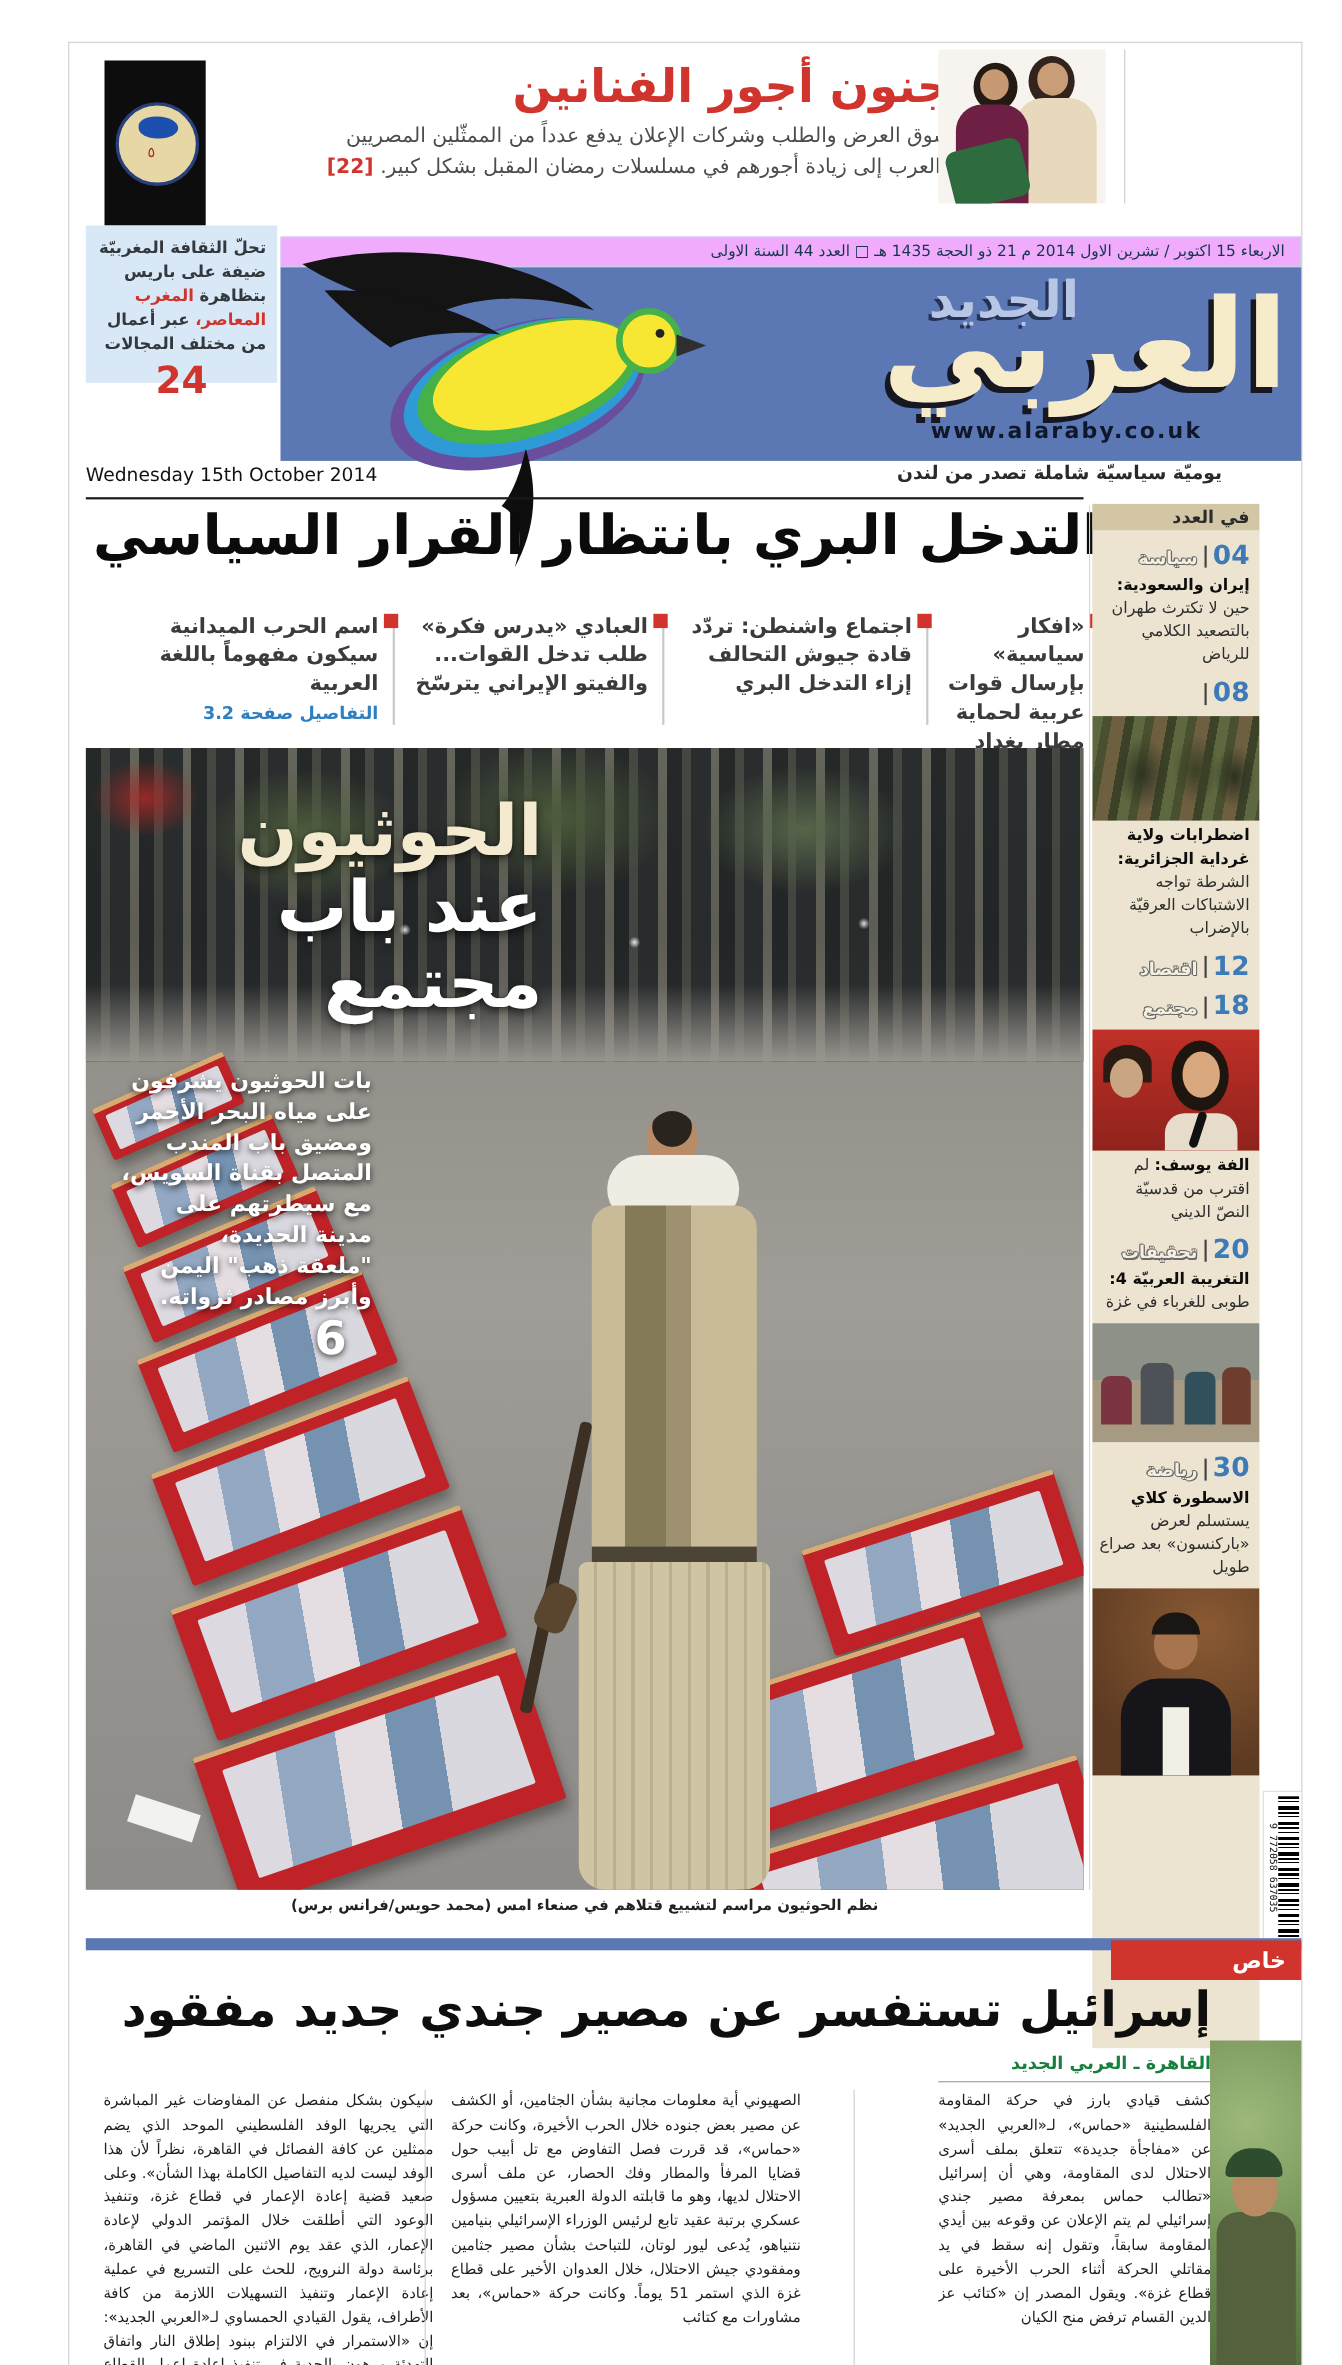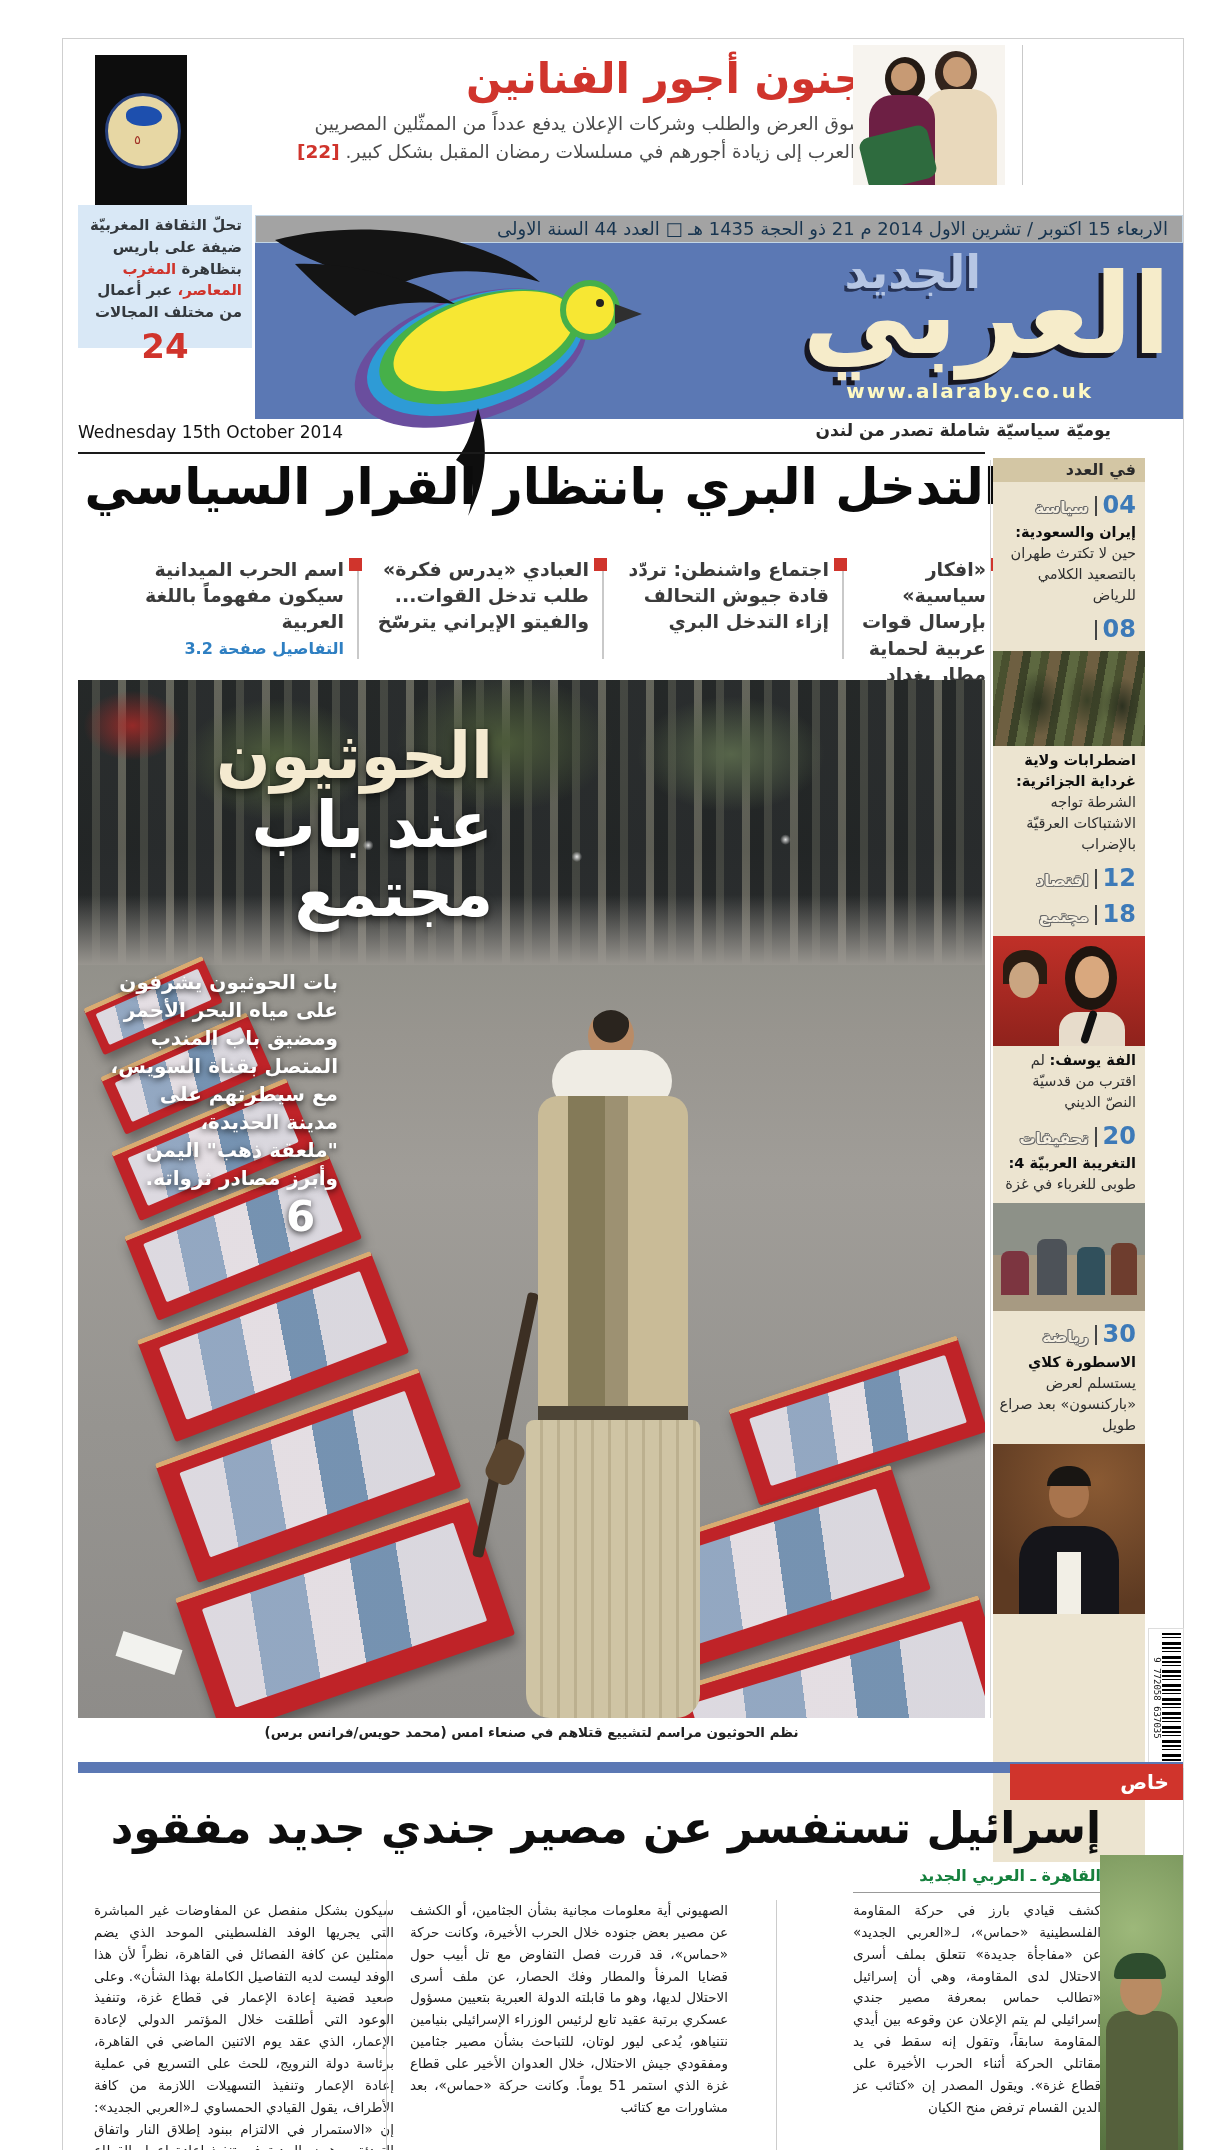--- a/index.html
+++ b/index.html
@@ -30,28 +30,28 @@
   .cult-circle{position:absolute;left:10px;top:38px;width:70px;height:70px;border-radius:50%;
                background:#e7d7a4;border:3px solid #27407c;}
   .cult-blob{position:absolute;left:18px;top:10px;width:36px;height:20px;border-radius:45% 55% 50% 50%;background:#1d4fae;}
   .cult-mark{position:absolute;left:26px;top:36px;font-size:13px;color:#a23327;}
   .cult-box{left:78px;top:205px;width:174px;height:143px;background:#d9e8f6;padding:10px 10px 0 10px;box-sizing:border-box;}
   .cult-text{text-align:right;font-size:15px;font-weight:bold;color:#33383d;line-height:1.45;}
   .cult-hl{color:#d0342c;}
   .cult-num{text-align:center;font-size:34px;font-weight:bold;color:#d0342c;margin-top:2px;}
 
   
-  .date-strip{left:255px;top:215px;width:928px;height:28px;background:#a3a3a3;border:1px solid #c3d6e6;
-              box-sizing:border-box;text-align:right;font-size:18px;color:#17344f;line-height:26px;padding-left:10px;padding-right:14px;}
+  .date-strip{left:255px;top:215px;width:928px;height:28px;background:#f0abfc;border:1px solid #c3d6e6;
+              box-sizing:border-box;text-align:right;font-size:14px;color:#17344f;line-height:26px;padding-left:10px;padding-right:14px;}
   .masthead{left:255px;top:243px;width:928px;height:176px;background:#5b78b4;}
   .mh-title{position:absolute;right:12px;top:4px;font-size:112px;line-height:1.2;font-weight:bold;color:#f6ecca;
             text-shadow:-5px 5px 0 #171721;white-space:nowrap;}
   .mh-badge{position:absolute;right:202px;top:2px;font-size:46px;font-weight:bold;color:#b6c6e4;
             text-shadow:-3px 3px 0 #263254;}
-  .mh-site{position:absolute;right:90px;bottom:16px;font-size:20px;font-weight:bold;color:#fef9c3;letter-spacing:2px;}
+  .mh-site{position:absolute;right:90px;bottom:16px;font-size:20px;font-weight:bold;color:#0f172a;letter-spacing:2px;}
   .mh-bird{position:absolute;left:15px;top:-18px;width:400px;height:300px;overflow:visible;}
   .mh-tagline{top:420px;right:125px;font-size:17px;font-weight:bold;color:#2a2a2a;}
   .date-en{left:78px;top:422px;font-size:17px;color:#111;}
 
   
   .lead-rule{left:78px;top:452px;width:907px;height:2px;background:#1a1a1a;}
   .lead-headline{right:235px;top:458px;font-size:50px;font-weight:bold;color:#0b0b0b;white-space:nowrap;}
   .deck{top:556px;height:108px;}
   .deck .d-rule{position:absolute;right:0;top:3px;width:2px;height:100px;background:#c9c9c9;}
   .deck .d-bullet{position:absolute;right:-3px;top:2px;width:13px;height:13px;background:#d0342c;}

